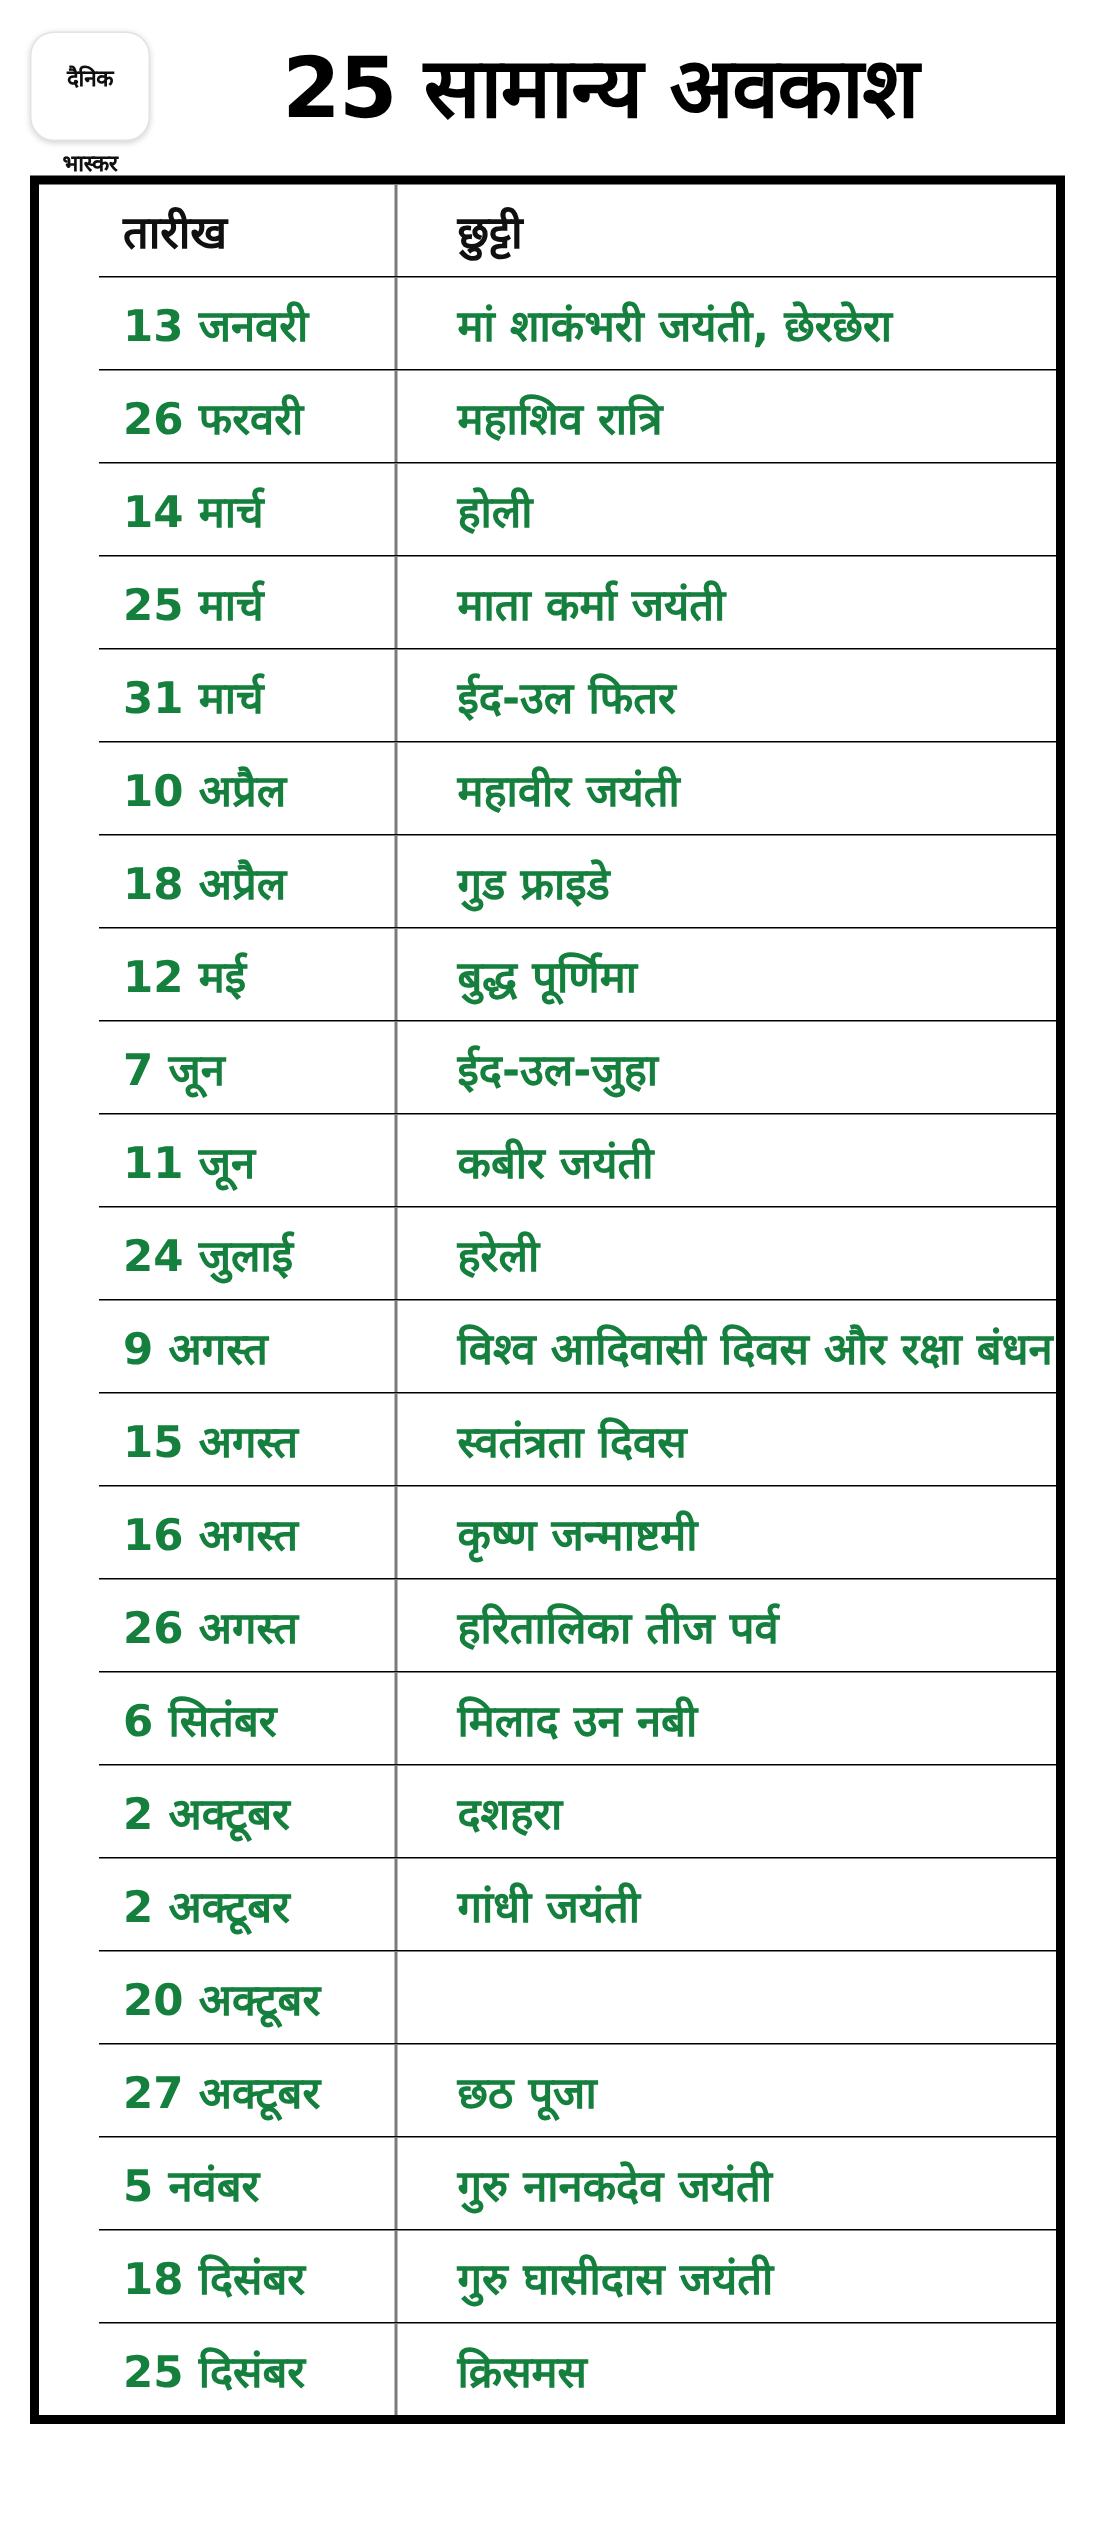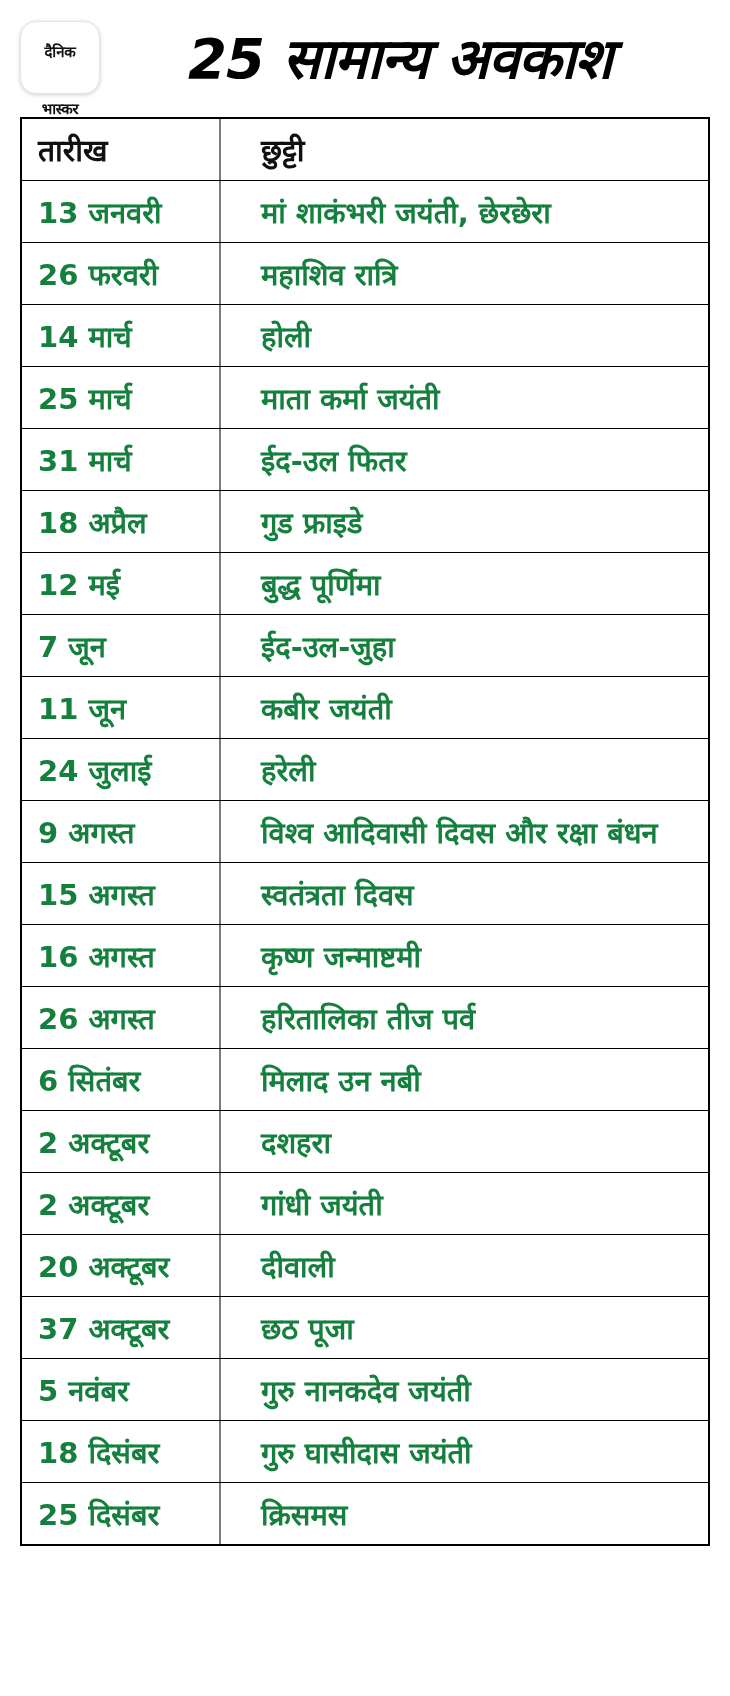--- a/index.html
+++ b/index.html
@@ -59,30 +59,30 @@
     top: 0;
     height: 112px;
     display: flex;
     align-items: center;
     justify-content: center;
     font-size: 56px;
     font-weight: 900;
     letter-spacing: -1px;
     color: #000000;
     white-space: nowrap;
-    font-style: italic;
   }
   
   .holiday-table {
     position: absolute;
     left: 20px;
     top: 117px;
     width: 690px;
-    border: 2px solid #000000;
-    background: #ffffff;
+    border: 6px solid #000000;
+    background: #ffffff;
+    padding-left: 40px;
   }
   .t-row {
     display: flex;
     height: 62px;
     border-top: 1px solid #000000;
   }
   .t-row.header-row {
     height: 61px;
     border-top: none;
   }
@@ -150,20 +150,24 @@
   <div class="t-row">
     <div class="cell cell-date">25 मार्च</div>
     <div class="cell cell-holiday">माता कर्मा जयंती</div>
   </div>
 
   <div class="t-row">
     <div class="cell cell-date">31 मार्च</div>
     <div class="cell cell-holiday">ईद-उल फितर</div>
   </div>
 
+  <div class="t-row">
+    <div class="cell cell-date">10 अप्रैल</div>
+    <div class="cell cell-holiday">महावीर जयंती</div>
+  </div>
 
 
   <div class="t-row">
     <div class="cell cell-date">18 अप्रैल</div>
     <div class="cell cell-holiday">गुड फ्राइडे</div>
   </div>
 
   <div class="t-row">
     <div class="cell cell-date">12 मई</div>
     <div class="cell cell-holiday">बुद्ध पूर्णिमा</div>
@@ -214,25 +218,24 @@
     <div class="cell cell-holiday">दशहरा</div>
   </div>
 
   <div class="t-row">
     <div class="cell cell-date">2 अक्टूबर</div>
     <div class="cell cell-holiday">गांधी जयंती</div>
   </div>
 
   <div class="t-row">
     <div class="cell cell-date">20 अक्टूबर</div>
-    <div class="cell cell-holiday">दीवाली</div>
-  </div>
-
-  <div class="t-row">
-    <div class="cell cell-date">37 अक्टूबर</div>
+  </div>
+
+  <div class="t-row">
+    <div class="cell cell-date">27 अक्टूबर</div>
     <div class="cell cell-holiday">छठ पूजा</div>
   </div>
 
   <div class="t-row">
     <div class="cell cell-date">5 नवंबर</div>
     <div class="cell cell-holiday">गुरु नानकदेव जयंती</div>
   </div>
 
   <div class="t-row">
     <div class="cell cell-date">18 दिसंबर</div>

